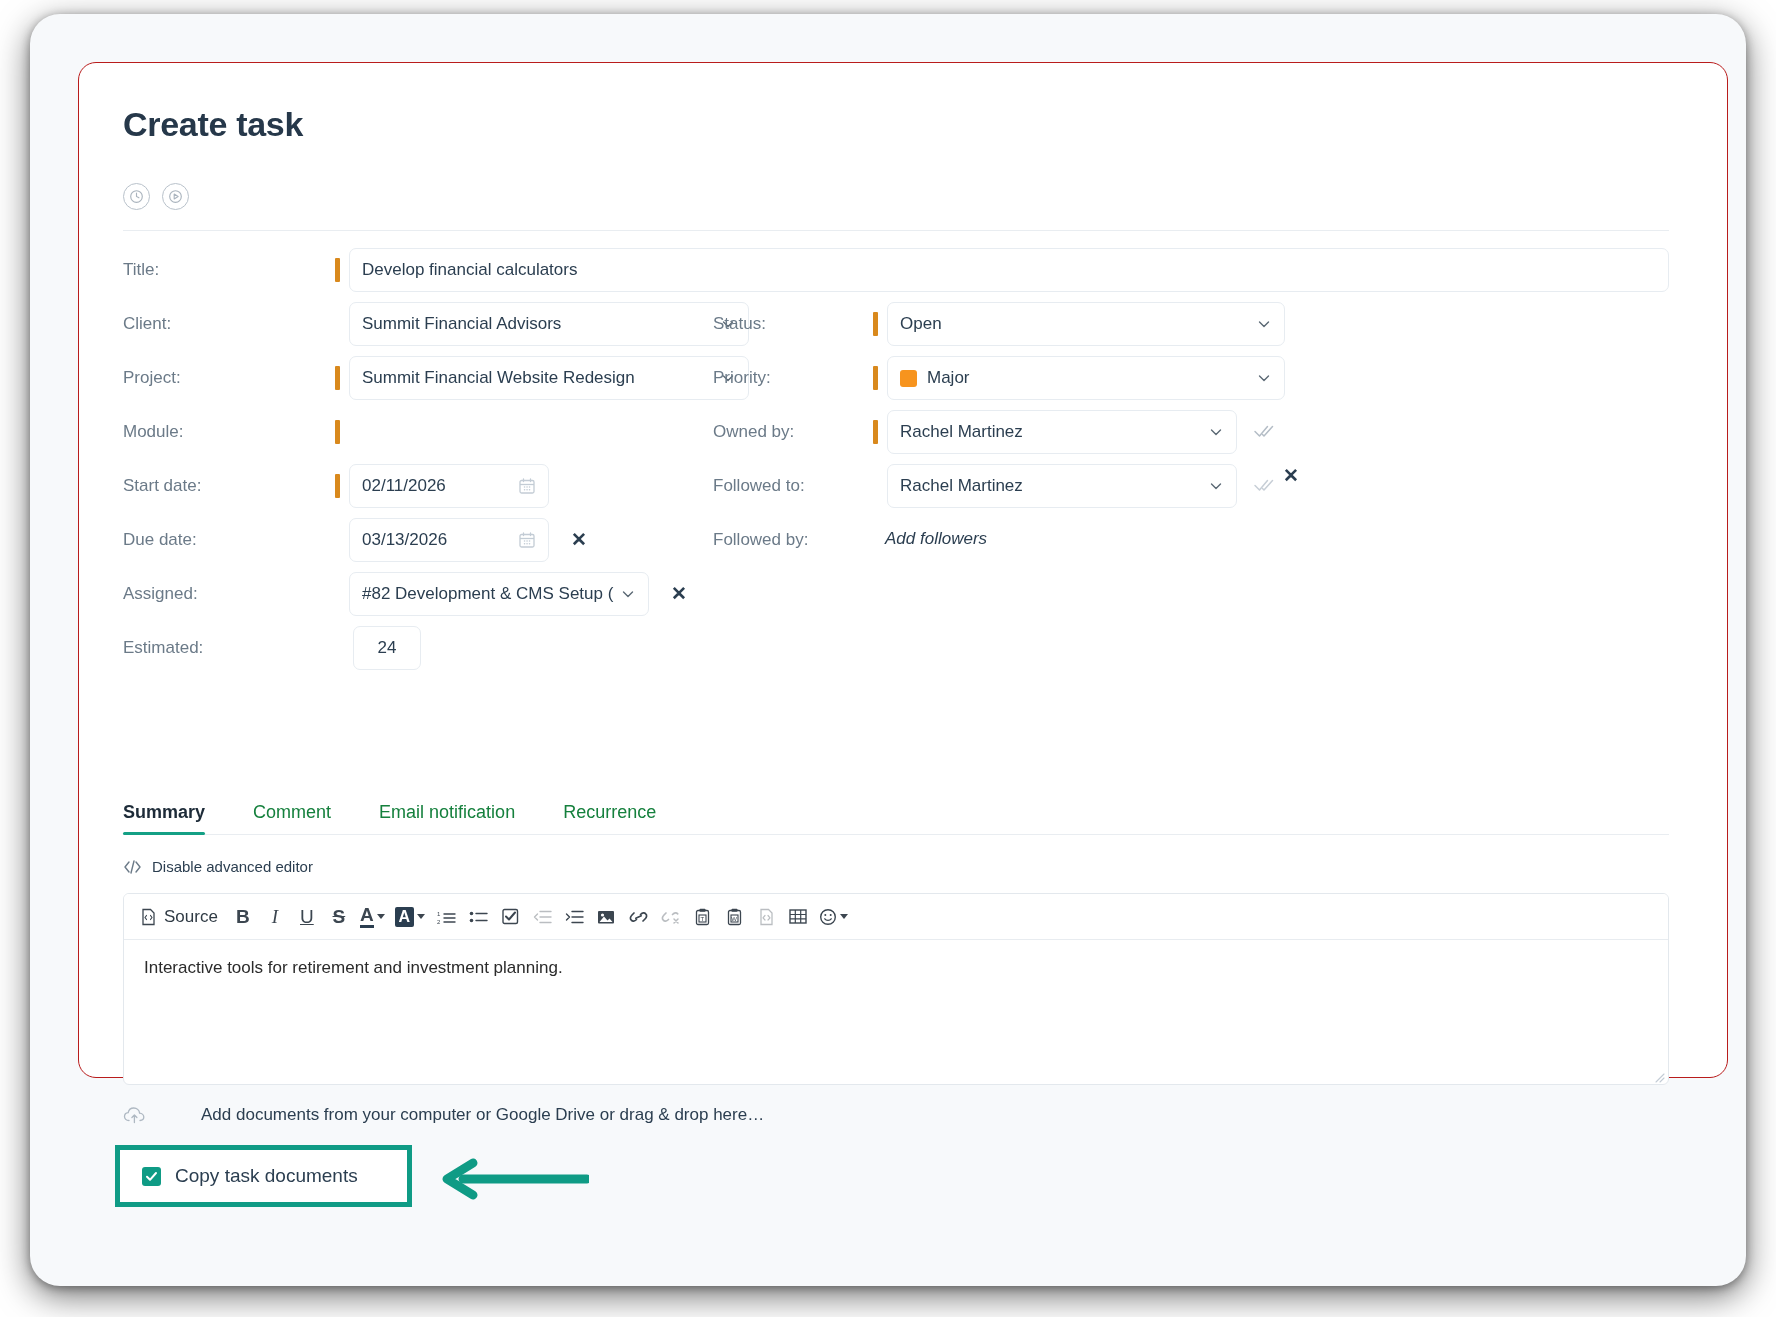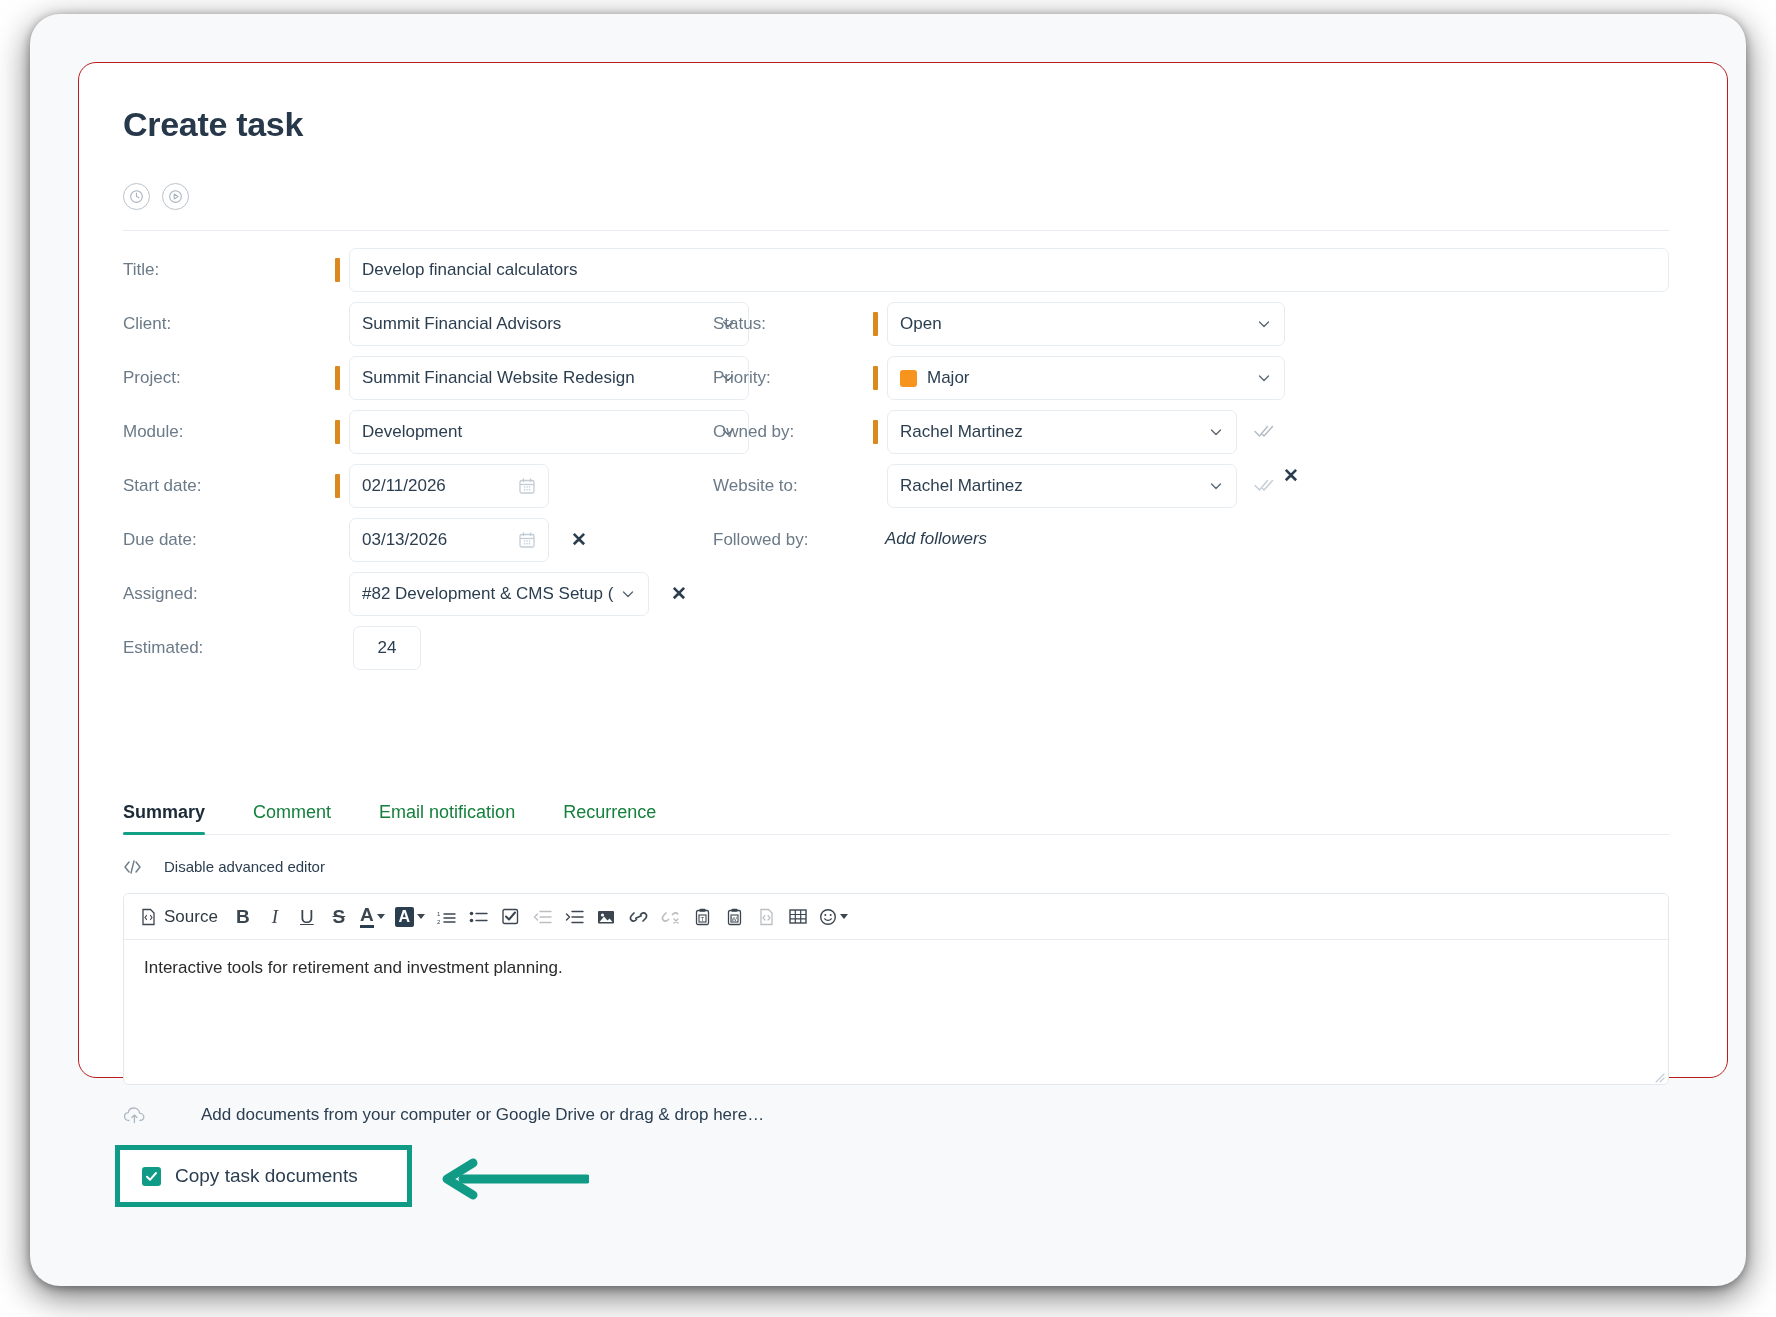--- a/index.html
+++ b/index.html
@@ -201,21 +201,21 @@
     left: 0; right: 0; bottom: -1px;
     height: 3px;
     background: #14a085;
     border-radius: 2px;
   }
 
   
   .adv-toggle {
     position: absolute;
     left: 44px; top: 795px;
-    display: flex; align-items: center; gap: 22px;
+    display: flex; align-items: center; gap: 10px;
     cursor: pointer;
   }
   .adv-toggle .code-ico { width: 19px; height: 16px; }
   .adv-toggle .code-ico svg { display: block; }
   .adv-toggle .txt { font-size: 15px; color: #2b3e50; }
 
   
   .editor {
     position: absolute;
     left: 44px; top: 830px;
@@ -408,28 +408,20 @@
               <svg width="16" height="16" viewBox="0 0 16 16">
                   <path d="M3.5 6 L8 10.5 L12.5 6" fill="none" stroke="#5b6874" stroke-width="1.4" stroke-linecap="round" stroke-linejoin="round"></path>
                 </svg>
             </span>
           </div>
         </div>
 
         <div class="row">
           <div class="label left">Module:</div>
           <div class="req" style="left:256px;"></div>
-          <div class="field" style="left:270px; width:400px;">
-            <span class="val">Development</span>
-            <span class="chev">
-              <svg width="16" height="16" viewBox="0 0 16 16">
-                  <path d="M3.5 6 L8 10.5 L12.5 6" fill="none" stroke="#5b6874" stroke-width="1.4" stroke-linecap="round" stroke-linejoin="round"></path>
-                </svg>
-            </span>
-          </div>
           <div class="label right">Owned by:</div>
           <div class="req" style="left:794px;"></div>
           <div class="field" style="left:808px; width:350px;">
             <span class="val">Rachel Martinez</span>
             <span class="chev">
               <svg width="16" height="16" viewBox="0 0 16 16">
                   <path d="M3.5 6 L8 10.5 L12.5 6" fill="none" stroke="#5b6874" stroke-width="1.4" stroke-linecap="round" stroke-linejoin="round"></path>
                 </svg>
             </span>
           </div>
@@ -448,21 +440,21 @@
             <span class="val">02/11/2026</span>
             <span class="cal-ico">
               <svg width="18" height="18" viewBox="0 0 18 18">
                 <rect x="2" y="3.5" width="14" height="12.5" rx="1.5" fill="none" stroke="#c3ccd5" stroke-width="1.3"></rect>
                 <path d="M2 7.5 H16" stroke="#c3ccd5" stroke-width="1.3"></path>
                 <path d="M6.5 10 H6.6 M9 10 H9.1 M11.5 10 H11.6 M6.5 12.8 H6.6 M9 12.8 H9.1 M11.5 12.8 H11.6" stroke="#c3ccd5" stroke-width="1.5" stroke-linecap="round"></path>
                 <path d="M5.5 2 V4.5 M12.5 2 V4.5" stroke="#c3ccd5" stroke-width="1.3" stroke-linecap="round"></path>
               </svg>
             </span>
           </div>
-          <div class="label right">Website to:</div>
+          <div class="label right">Followed to:</div>
           <div class="field" style="left:808px; width:350px;">
             <span class="val">Rachel Martinez</span>
             <span class="chev">
               <svg width="16" height="16" viewBox="0 0 16 16">
                   <path d="M3.5 6 L8 10.5 L12.5 6" fill="none" stroke="#5b6874" stroke-width="1.4" stroke-linecap="round" stroke-linejoin="round"></path>
                 </svg>
             </span>
           </div>
           <div class="dblcheck" style="left:1174px;">
             <svg width="22" height="18" viewBox="0 0 22 18">

